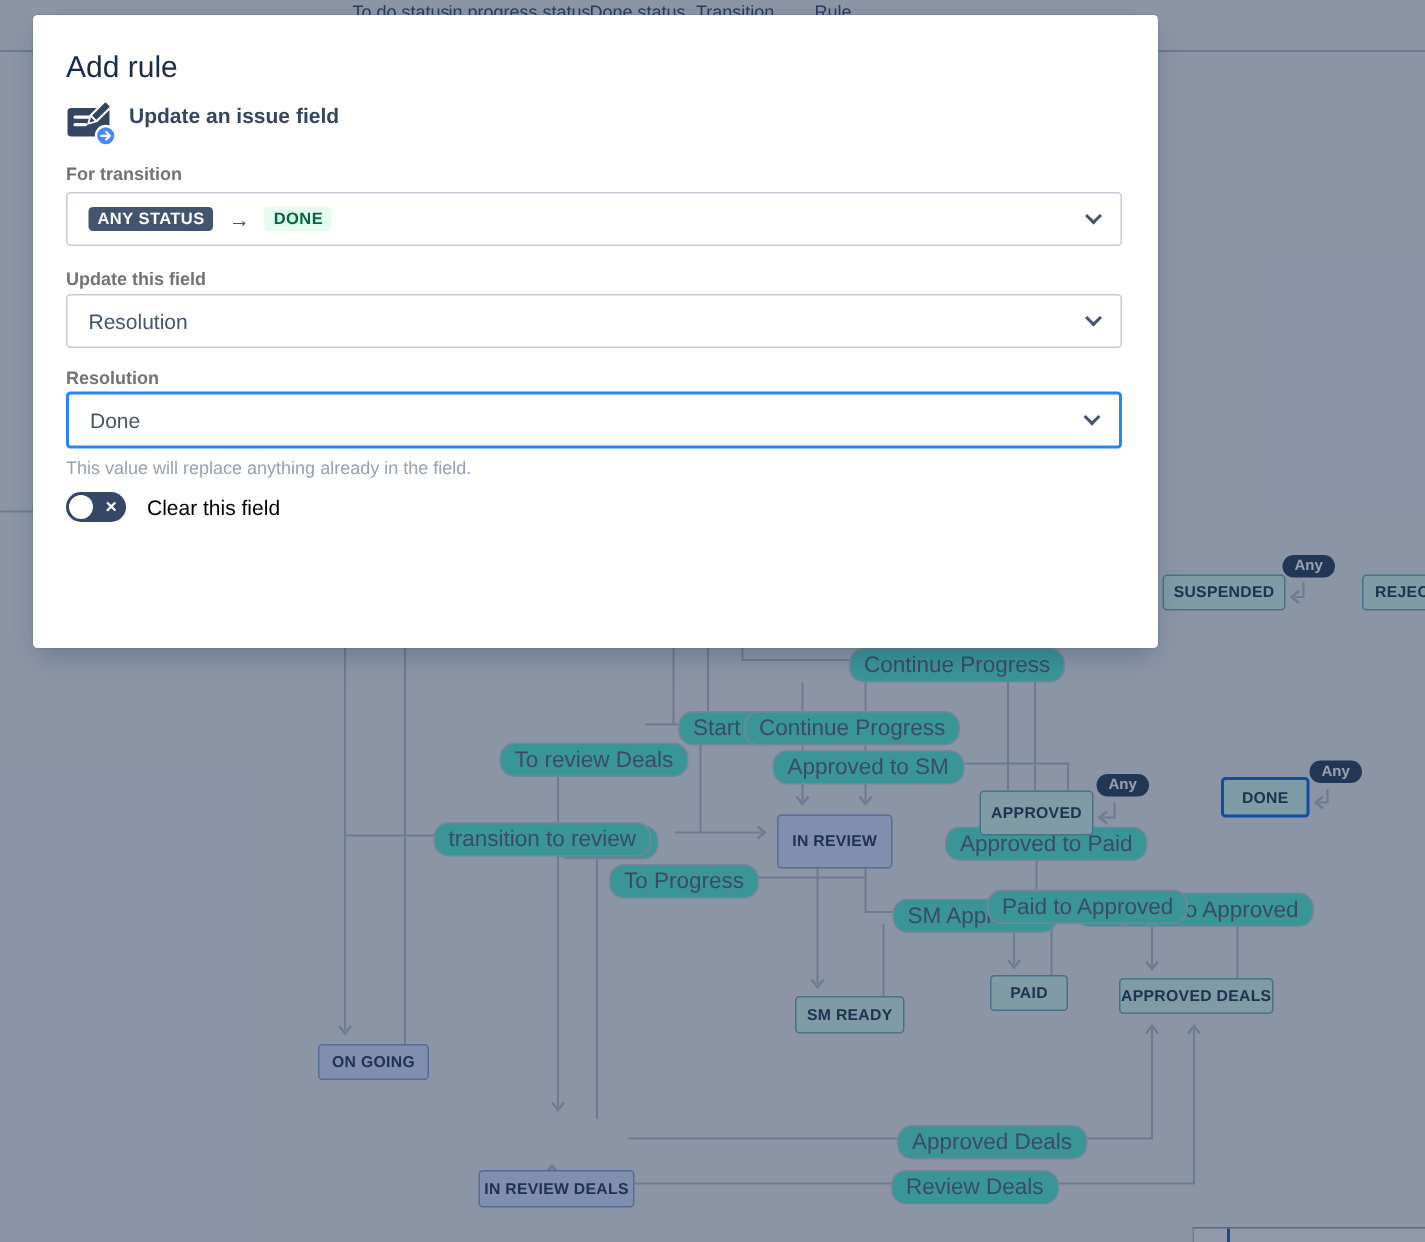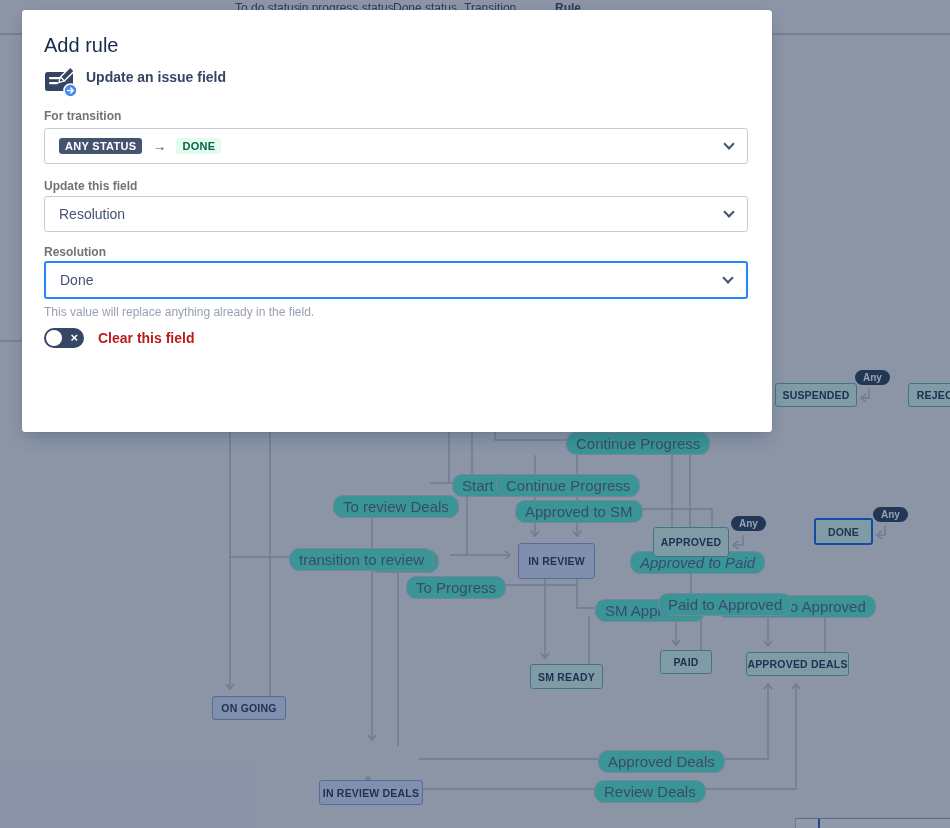--- a/index.html
+++ b/index.html
@@ -71,21 +71,21 @@
   }
   .trans-arrow { font-size:14px; font-weight:bold; color:#44546F; margin:0 10px; }
   #helper-text { left:22px; top:295px; font-size:12px; color:#98A1B0; }
   #toggle-row { left:22px; top:318px; display:flex; align-items:center; gap:14px; }
   #toggle {
     position:relative; width:40px; height:20px; border-radius:10px;
     background:#354764; cursor:pointer; flex:0 0 auto;
   }
   #toggle .knob { position:absolute; left:2px; top:2px; width:16px; height:16px; border-radius:50%; background:#fff; }
   #toggle .off-x { position:absolute; right:6px; top:1px; color:#fff; font-size:13px; font-weight:bold; line-height:18px; }
-  #toggle-label { font-size:14px; color:#b91c1c;font-weight:bold; }
+  #toggle-label { font-size:14px; color:#000000; }
   #btn-row { right:22px; top:371px; display:flex; align-items:center; gap:8px; }
   #add-btn {
     background:#0C66E4; color:#fff; font-size:14px; font-weight:500;
     border:none; border-radius:3px; padding:7px 14px; cursor:pointer;
     font-family:"Liberation Sans", sans-serif;
   }
   #cancel-btn {
     background:none; border:none; color:#42526E; font-size:14px; padding:7px 12px; cursor:pointer;
     font-family:"Liberation Sans", sans-serif;
   }
@@ -142,42 +142,42 @@
       <path d="M226,684 L230,689 L234,684" fill="none" stroke="#B6BDC9" stroke-width="1.6"></path>
       <path d="M866,394 L861,398 L866,402" fill="none" stroke="#B6BDC9" stroke-width="1.6"></path>
       <path d="M882,531 L877,535 L882,539" fill="none" stroke="#B6BDC9" stroke-width="1.6"></path>
       <path d="M738,541 L733,545 L738,549" fill="none" stroke="#B6BDC9" stroke-width="1.6"></path>
     </svg>
   <div id="toolbar">
       <div class="toolbar-label" style="left: 235px;">To do status</div>
       <div class="toolbar-label" style="left: 299px;">in progress status</div>
       <div class="toolbar-label" style="left: 393px;">Done status</div>
       <div class="toolbar-label" style="left: 464px;">Transition</div>
-      <div class="toolbar-label" style="left: 555px; font-weight: bold;">Rule</div>
+      <div class="toolbar-label" style="left: 543px;">Rule</div>
     </div>
   <div id="nodes">
       <div class="node done" style="left: 775px; top: 383px; width: 82px; height: 24px;">SUSPENDED</div>
       <div class="node done" style="left: 908px; top: 383px; width: 75px; height: 24px;">REJECTED</div>
       <div class="node done selected" style="left: 814px; top: 518px; width: 59px; height: 27px;">DONE</div>
       <div class="node done" style="left: 653px; top: 527px; width: 76px; height: 30px;">APPROVED</div>
       <div class="node progress" style="left: 518px; top: 543px; width: 77px; height: 36px;">IN REVIEW</div>
       <div class="node done" style="left: 530px; top: 664px; width: 73px; height: 25px;">SM READY</div>
       <div class="node done" style="left: 660px; top: 650px; width: 52px; height: 24px;">PAID</div>
       <div class="node done" style="left: 746px; top: 652px; width: 103px; height: 24px;">APPROVED DEALS</div>
       <div class="node progress" style="left: 212px; top: 696px; width: 74px; height: 24px;">ON GOING</div>
       <div class="node progress" style="left: 319px; top: 780px; width: 104px; height: 25px;">IN REVIEW DEALS</div>
       <div class="pill" style="left: 566px; top: 432px;">Continue Progress</div>
       <div class="pill" style="left: 452px; top: 474px;">Start R</div>
       <div class="pill" style="left: 496px; top: 474px;">Continue Progress</div>
       <div class="pill" style="left: 333px; top: 495px;">To review Deals</div>
       <div class="pill" style="left: 515px; top: 500px;">Approved to SM</div>
       <div class="pill" style="left: 369px; top: 550px;">rogress</div>
       <div class="pill" style="left: 289px; top: 548px;">transition to review</div>
       <div class="pill" style="left: 406px; top: 576px;">To Progress</div>
-      <div class="pill" style="left: 630px; top: 551px; font-style: italic;">Approved to Paid</div>
+      <div class="pill" style="left: 630px; top: 551px;">Approved to Paid</div>
       <div class="pill" style="left: 595px; top: 599px;">SM Approved</div>
       <div class="pill" style="left: 716px; top: 595px;">Deals</div>
       <div class="pill" style="left: 744px; top: 595px;">eals to Approved</div>
       <div class="pill" style="left: 658px; top: 593px;">Paid to Approved</div>
       <div class="pill" style="left: 598px; top: 750px;">Approved Deals</div>
       <div class="pill" style="left: 594px; top: 780px;">Review Deals</div>
       <div class="anybadge" style="left: 855px; top: 370px;">Any</div>
       <div class="anybadge" style="left: 873px; top: 507px;">Any</div>
       <div class="anybadge" style="left: 731px; top: 516px;">Any</div>
     </div>

